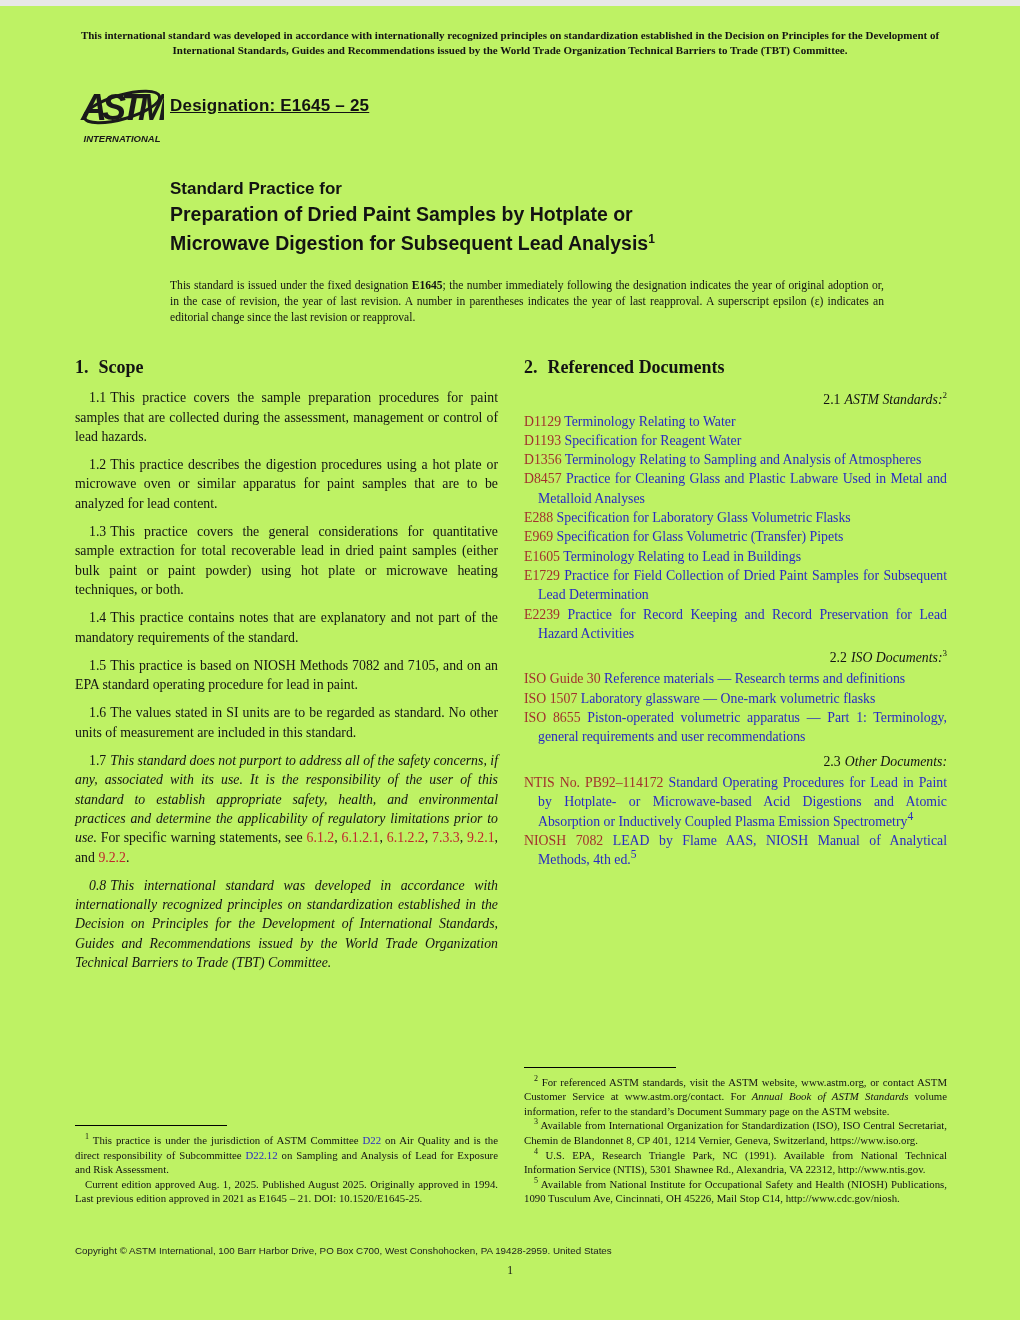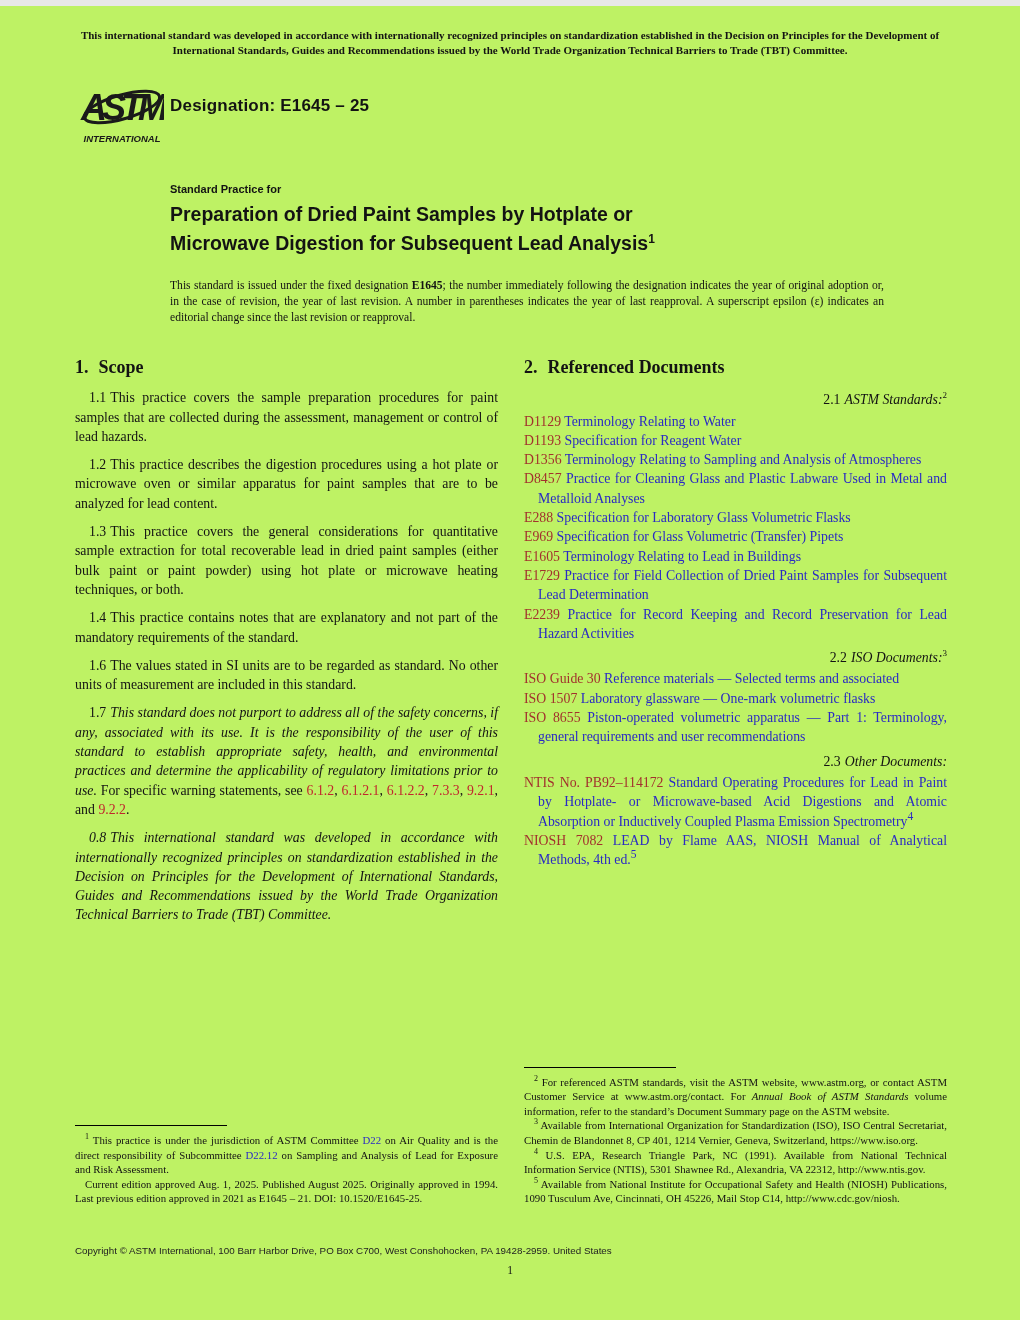--- a/index.html
+++ b/index.html
@@ -5,25 +5,25 @@
   html,body{margin:0;padding:0;background:#e8e8e8;}
   .page{position:relative;width:1020px;height:1320px;background:#bef264;margin:6px auto;
         font-family:"Liberation Serif",serif;color:#131313;overflow:hidden;}
 
   .top-notice{position:absolute;top:22px;left:78px;width:864px;text-align:center;
               font-size:11px;font-weight:bold;line-height:15px;}
 
   .logo{position:absolute;top:70px;left:80px;width:84px;}
   .designation{position:absolute;top:90px;left:170px;
                font-family:"Liberation Sans",sans-serif;font-weight:bold;font-size:17px;
-               letter-spacing:.2px;}
+               letter-spacing:.2px;text-decoration:underline;}
 
   .title-block{position:absolute;top:172px;left:170px;width:720px;
                font-family:"Liberation Sans",sans-serif;font-weight:bold;}
-  .title-kicker{font-size:11px;line-height:22px;}
+  .title-kicker{font-size:17px;line-height:22px;}
   .title-main{font-size:19.5px;line-height:29px;}
   .title-main sup{font-size:12px;}
 
   .issued{position:absolute;top:272px;left:170px;width:714px;
           font-size:11.6px;line-height:16px;text-align:justify;}
 
   .columns{position:absolute;top:352px;left:75px;width:872px;display:flex;gap:26px;}
   .col{width:423px;height:848px;display:flex;flex-direction:column;
        font-size:13.8px;line-height:19.3px;text-align:justify;}
 
@@ -80,20 +80,21 @@
 
   <div class="columns">
 
     <div class="col">
       <h2 class="sec-heading"><span class="sec-num">1.</span><span>Scope</span></h2>
 
       <p class="para"><span class="pnum">1.1</span><span>This practice covers the sample preparation procedures for paint samples that are collected during the assessment, management or control of lead hazards.</span></p>
       <p class="para"><span class="pnum">1.2</span><span>This practice describes the digestion procedures using a hot plate or microwave oven or similar apparatus for paint samples that are to be analyzed for lead content.</span></p>
       <p class="para"><span class="pnum">1.3</span><span>This practice covers the general considerations for quantitative sample extraction for total recoverable lead in dried paint samples (either bulk paint or paint powder) using hot plate or microwave heating techniques, or both.</span></p>
       <p class="para"><span class="pnum">1.4</span><span>This practice contains notes that are explanatory and not part of the mandatory requirements of the standard.</span></p>
+      <p class="para"><span class="pnum">1.5</span><span>This practice is based on NIOSH Methods 7082 and 7105, and on an EPA standard operating procedure for lead in paint.</span></p>
       <p class="para"><span class="pnum">1.6</span><span>The values stated in SI units are to be regarded as standard. No other units of measurement are included in this standard.</span></p>
 
       <p class="para"><span class="pnum">1.7</span><span class="it">This standard does not purport to address all of the safety concerns, if any, associated with its use. It is the responsibility of the user of this standard to establish appropriate safety, health, and environmental practices and determine the applicability of regulatory limitations prior to use.</span>
         <span>For specific warning statements, see </span><a class="redref">6.1.2</a><span>, </span><a class="redref">6.1.2.1</a><span>, </span><a class="redref">6.1.2.2</a><span>, </span><a class="redref">7.3.3</a><span>, </span><a class="redref">9.2.1</a><span>, and </span><a class="redref">9.2.2</a><span>.</span></p>
 
       <p class="para it"><span class="pnum">0.8</span><span>This international standard was developed in accordance with internationally recognized principles on standardization established in the Decision on Principles for the Development of International Standards, Guides and Recommendations issued by the World Trade Organization Technical Barriers to Trade (TBT) Committee.</span></p>
 
       <div class="fnblock">
         <div class="fnrule"></div>
         <p><sup>1</sup><span> </span><span>This practice is under the jurisdiction of ASTM Committee </span><a class="blue">D22</a><span> on Air Quality and is the direct responsibility of Subcommittee </span><a class="blue">D22.12</a><span> on Sampling and Analysis of Lead for Exposure and Risk Assessment.</span></p>
@@ -111,21 +112,21 @@
       <p class="ref"><a class="code">D1356</a> <a class="blue">Terminology Relating to Sampling and Analysis of Atmospheres</a></p>
       <p class="ref"><a class="code">D8457</a> <a class="blue">Practice for Cleaning Glass and Plastic Labware Used in Metal and Metalloid Analyses</a></p>
       <p class="ref"><a class="code">E288</a> <a class="blue">Specification for Laboratory Glass Volumetric Flasks</a></p>
       <p class="ref"><a class="code">E969</a> <a class="blue">Specification for Glass Volumetric (Transfer) Pipets</a></p>
       <p class="ref"><a class="code">E1605</a> <a class="blue">Terminology Relating to Lead in Buildings</a></p>
       <p class="ref"><a class="code">E1729</a> <a class="blue">Practice for Field Collection of Dried Paint Samples for Subsequent Lead Determination</a></p>
       <p class="ref"><a class="code">E2239</a> <a class="blue">Practice for Record Keeping and Record Preservation for Lead Hazard Activities</a></p>
 
       <p class="subhead" style="margin-top:5px;"><span class="pnum">2.2</span><span class="it">ISO Documents:</span><sup>3</sup></p>
 
-      <p class="ref"><a class="code">ISO Guide 30</a> <a class="blue">Reference materials — Selected terms and associated</a></p>
+      <p class="ref"><a class="code">ISO Guide 30</a> <a class="blue">Reference materials — Research terms and definitions</a></p>
       <p class="ref"><a class="code">ISO 1507</a> <a class="blue">Laboratory glassware — One-mark volumetric flasks</a></p>
       <p class="ref"><a class="code">ISO 8655</a> <a class="blue">Piston-operated volumetric apparatus — Part 1: Terminology, general requirements and user recommendations</a></p>
 
       <p class="subhead" style="margin-top:5px;"><span class="pnum">2.3</span><span class="it">Other Documents:</span></p>
 
       <p class="ref"><a class="code">NTIS No. PB92–114172</a> <a class="blue">Standard Operating Procedures for Lead in Paint by Hotplate- or Microwave-based Acid Digestions and Atomic Absorption or Inductively Coupled Plasma Emission Spectrometry</a><sup class="blue">4</sup></p>
       <p class="ref"><a class="code">NIOSH 7082</a> <a class="blue"> LEAD by Flame AAS, NIOSH Manual of Analytical Methods, 4th ed.</a><sup class="blue">5</sup></p>
 
       <div class="fnblock">
         <div class="fnrule"></div>

